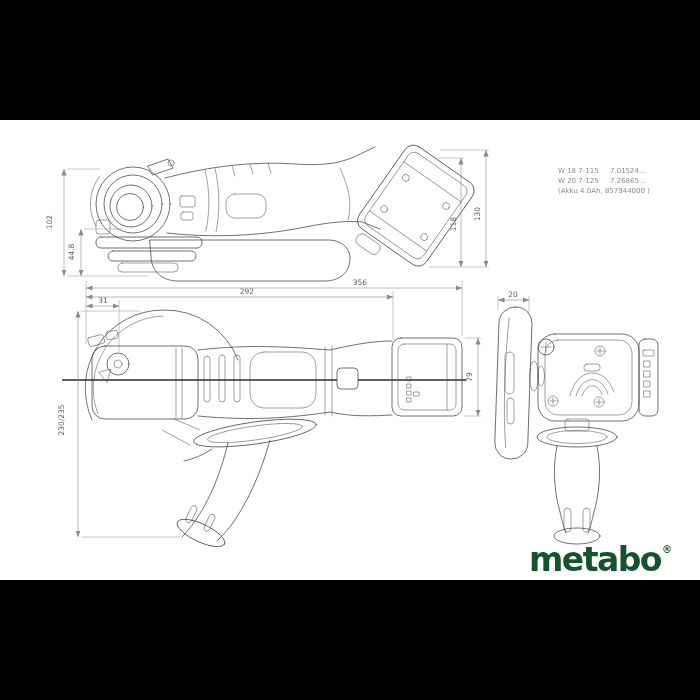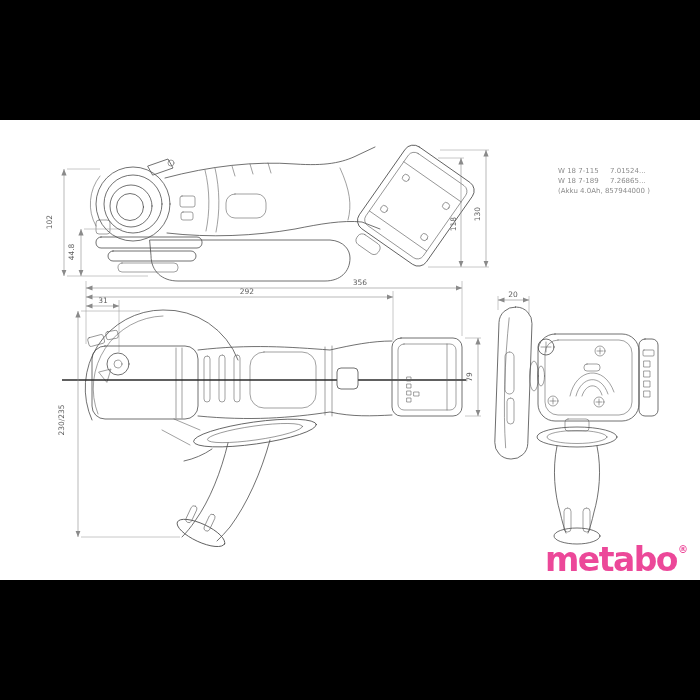--- a/index.html
+++ b/index.html
@@ -16,21 +16,21 @@
   .cl{fill:none;stroke:#2b2b2b;stroke-width:1.3;}
   .wfill{fill:#ffffff;stroke:#4c4c4c;stroke-width:.8;}
   .dim{fill:none;stroke:#8a8a8a;stroke-width:.6;marker-start:url(#mA);marker-end:url(#mA);}
   .ext{fill:none;stroke:#9a9a9a;stroke-width:.55;}
   .dimtxt{font:7.5px "DejaVu Sans",sans-serif;fill:#5d5d5d;text-anchor:middle;}
 
   .product-info{position:absolute;left:558px;top:46px;color:#8c8c8c;
                 font-size:7px;line-height:10px;white-space:nowrap;}
   .pi-row{display:flex;}
   .pi-model{display:inline-block;width:52px;}
-  .logo{position:absolute;top:423px;right:12px;color:#ec4899;font-weight:bold;
+  .logo{position:absolute;top:423px;right:28px;color:#14532d;font-weight:bold;
         font-size:33px;letter-spacing:-1.5px;line-height:1;}
   .logo .reg{font-size:10px;letter-spacing:0;vertical-align:18px;margin-left:1px;}
 </style>
 </head>
 <body>
 
 <div class="stage">
   <div class="lb lb-top"></div>
 
   <div class="canvas">
@@ -228,21 +228,21 @@
         <text class="dimtxt" x="513" y="297">20</text>
       </g>
     </svg>
 
     <div class="product-info">
       <div class="pi-row">
         <span class="pi-model">W 18 7-115</span>
         <span class="pi-code">7.01524...</span>
       </div>
       <div class="pi-row">
-        <span class="pi-model">W 18 7-189</span>
+        <span class="pi-model">W 20 7-125</span>
         <span class="pi-code">7.26865...</span>
       </div>
       <div class="pi-note">(Akku 4.0Ah, 857944000 )</div>
     </div>
 
     <div class="logo">
       <span>metabo</span><span class="reg">®</span>
     </div>
   </div>
 

